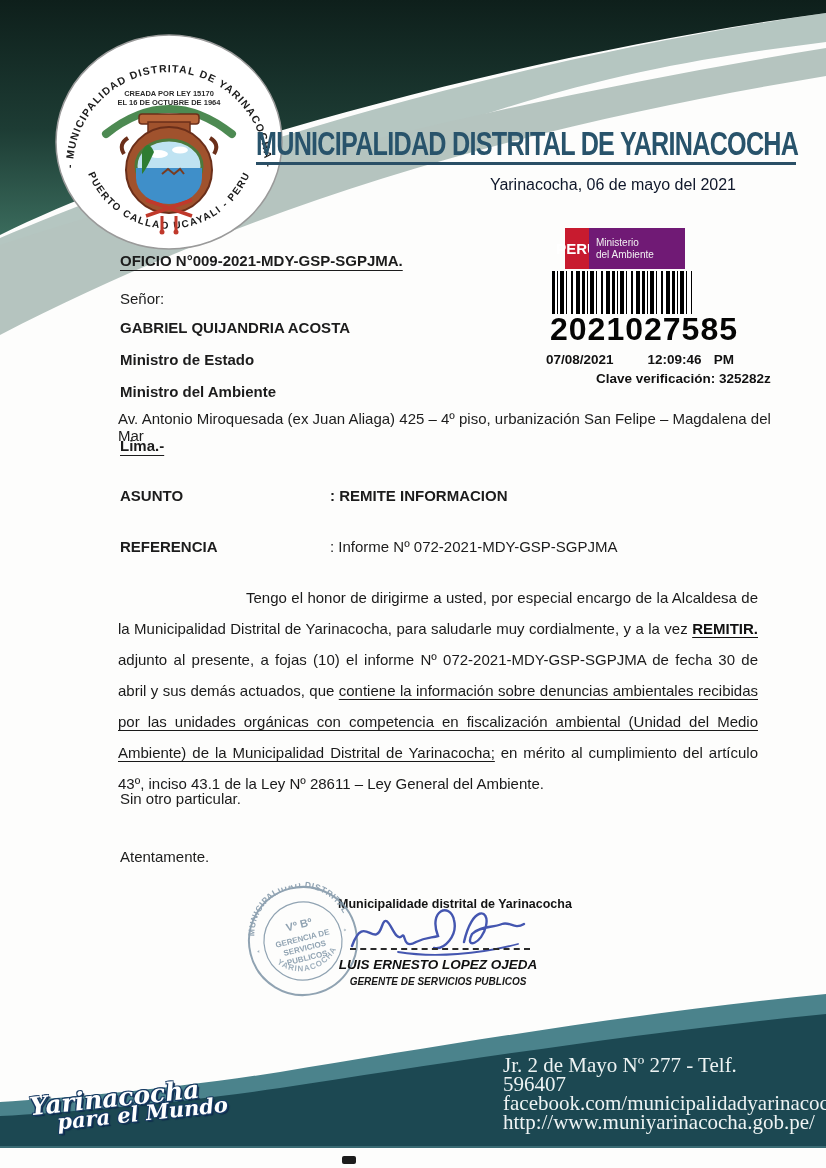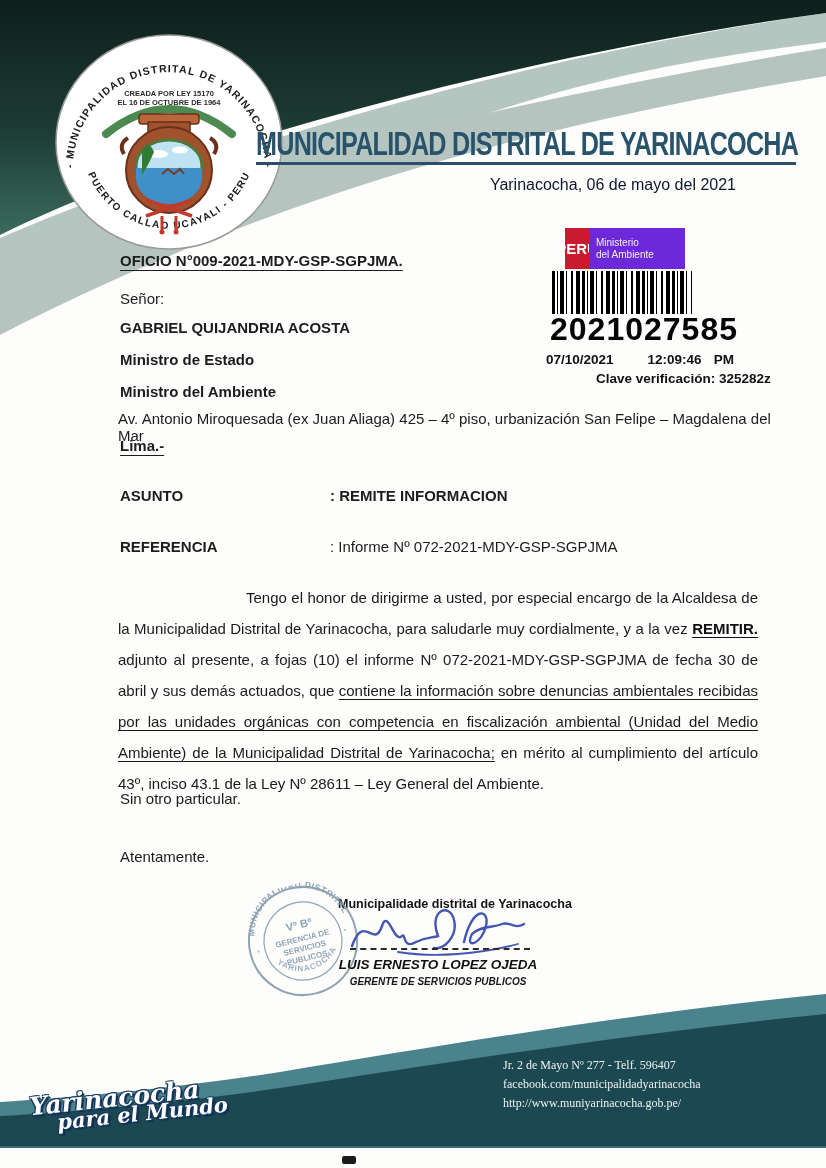--- a/index.html
+++ b/index.html
@@ -9,21 +9,21 @@
   
   #header-waves{left:0;top:0;width:826px;height:345px;}
   #page-title{left:256px;top:124px;font-size:34px;font-weight:bold;color:#28536b;
               letter-spacing:-1px;transform:scaleX(0.74);transform-origin:left top;white-space:nowrap;}
   #title-underline{left:256px;top:162px;width:540px;height:3px;background:#2a4f66;}
   #date-line{left:460px;top:176px;width:276px;font-size:16px;text-align:right;color:#0f172a;}
   
   #peru-box{left:565px;top:228px;width:120px;height:41px;display:flex;}
   #peru-red{width:24px;background:#c81b2f;color:#fff;display:flex;align-items:center;justify-content:center;
             font-size:15px;font-weight:bold;}
-  #peru-gray{flex:1;background:#6d28d9;color:#f2f2f2;font-size:10px;line-height:12px;
+  #peru-gray{flex:1;background:#701a75;color:#f2f2f2;font-size:10px;line-height:12px;
              display:flex;flex-direction:column;justify-content:center;padding-left:7px;}
   #barcode{left:552px;top:271px;width:140px;height:43px;
            background:repeating-linear-gradient(90deg,#000 0 3px,#fff 3px 5px,#000 5px 6px,#fff 6px 8px,
            #000 8px 12px,#fff 12px 14px,#000 14px 15px,#fff 15px 19px,#000 19px 21px,#fff 21px 24px,
            #000 24px 28px,#fff 28px 30px);}
   #reg-number{left:550px;top:311px;font-size:32px;font-weight:bold;letter-spacing:1px;color:#050505;}
   #reg-datetime{left:546px;top:352px;width:210px;font-size:13.5px;font-weight:bold;display:flex;color:#111;}
   #reg-datetime .t{margin-left:34px;} #reg-datetime .ap{margin-left:12px;}
   #reg-clave{left:556px;top:371px;font-size:13.5px;font-weight:bold;color:#111;margin-left:40px;}
   
@@ -51,21 +51,21 @@
   #vobo-stamp{left:246px;top:884px;width:114px;height:114px;transform:rotate(-14deg);opacity:.85;}
   #sig-scribble{left:340px;top:898px;width:200px;height:62px;}
   #sig-dashes{left:350px;top:948px;width:180px;border-bottom:2.5px dashed #2a2a2a;}
   #sig-name{left:338px;top:957px;width:200px;text-align:center;font-size:13.5px;font-weight:bold;
             font-style:italic;color:#101010;}
   #sig-role{left:338px;top:976px;width:200px;text-align:center;font-size:10px;font-weight:bold;
             font-style:italic;color:#181818;}
   
   #footer-waves{left:0;top:988px;width:826px;height:180px;}
   #footer-contact{left:503px;top:1056px;width:300px;font-family:"Liberation Serif",serif;
-                  font-size:12px;line-height:19px;color:#edf3f3;}
+                  font-size:21px;line-height:19px;color:#edf3f3;}
   #slogan{left:30px;top:1086px;transform:rotate(-6deg);font-family:"DejaVu Serif",serif;
           font-style:italic;font-weight:bold;color:#ffffff;line-height:22px;
           text-shadow:1px 1px 0 #173a63,-1px -1px 0 #173a63,1px -1px 0 #173a63,-1px 1px 0 #173a63,2px 2px 1px #0e2a4a;}
   #slogan .l1{font-size:25px;} #slogan .l2{font-size:21px;margin-left:26px;margin-top:-4px;}
   #smudge{left:342px;top:1156px;width:14px;height:8px;background:#1c1c1c;border-radius:2px;}
 </style>
 </head>
 <body>
 
 <div id="page">
@@ -126,21 +126,21 @@
   <div id="peru-box" class="abs">
     <div id="peru-red">PERÚ</div>
     <div id="peru-gray">
       <span>Ministerio</span>
       <span>del Ambiente</span>
     </div>
   </div>
   <div id="barcode" class="abs"></div>
   <div id="reg-number" class="abs">2021027585</div>
   <div id="reg-datetime" class="abs">
-    <span class="d">07/10/2021</span>
+    <span class="d">07/08/2021</span>
     <span class="t">12:09:46</span>
     <span class="ap">PM</span>
   </div>
   <div id="reg-clave" class="abs">Clave verificación: 325282z</div>
 
   <div id="oficio" class="abs line">OFICIO N°009-2021-MDY-GSP-SGPJMA.</div>
   <div id="senor" class="abs line">Señor:</div>
   <div id="recipient" class="abs line">GABRIEL QUIJANDRIA ACOSTA</div>
   <div id="role1" class="abs line">Ministro de Estado</div>
   <div id="role2" class="abs line">Ministro del Ambiente</div>

